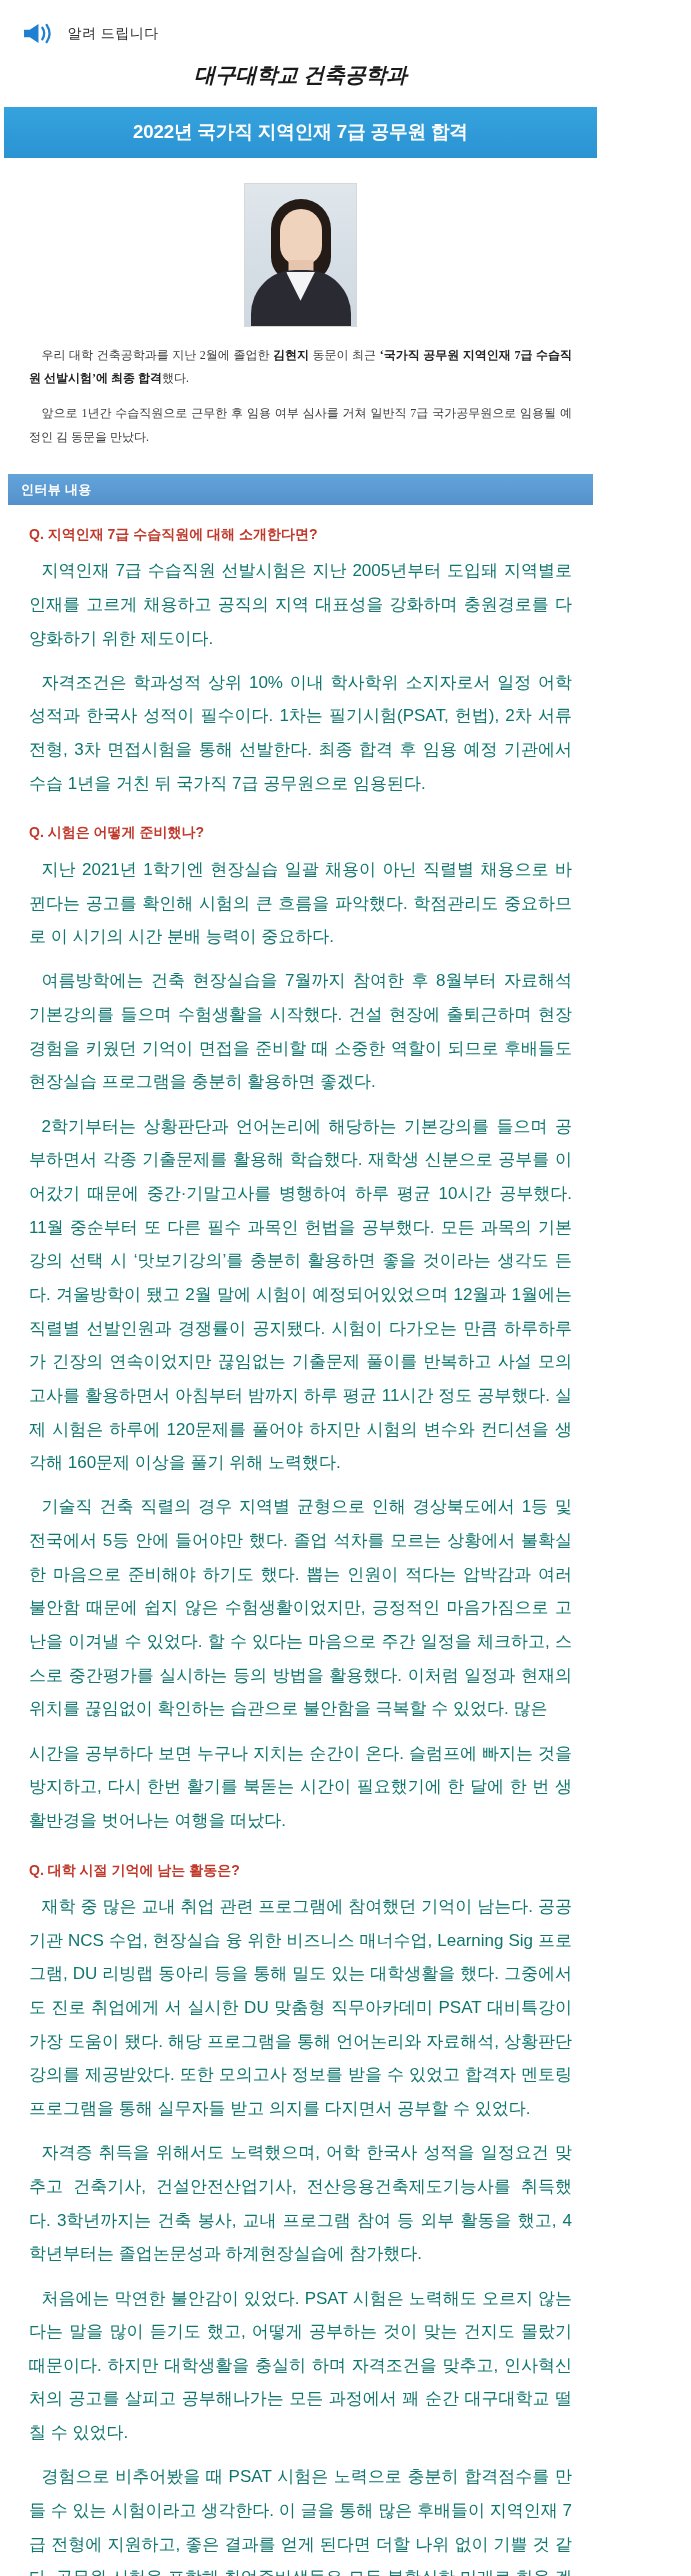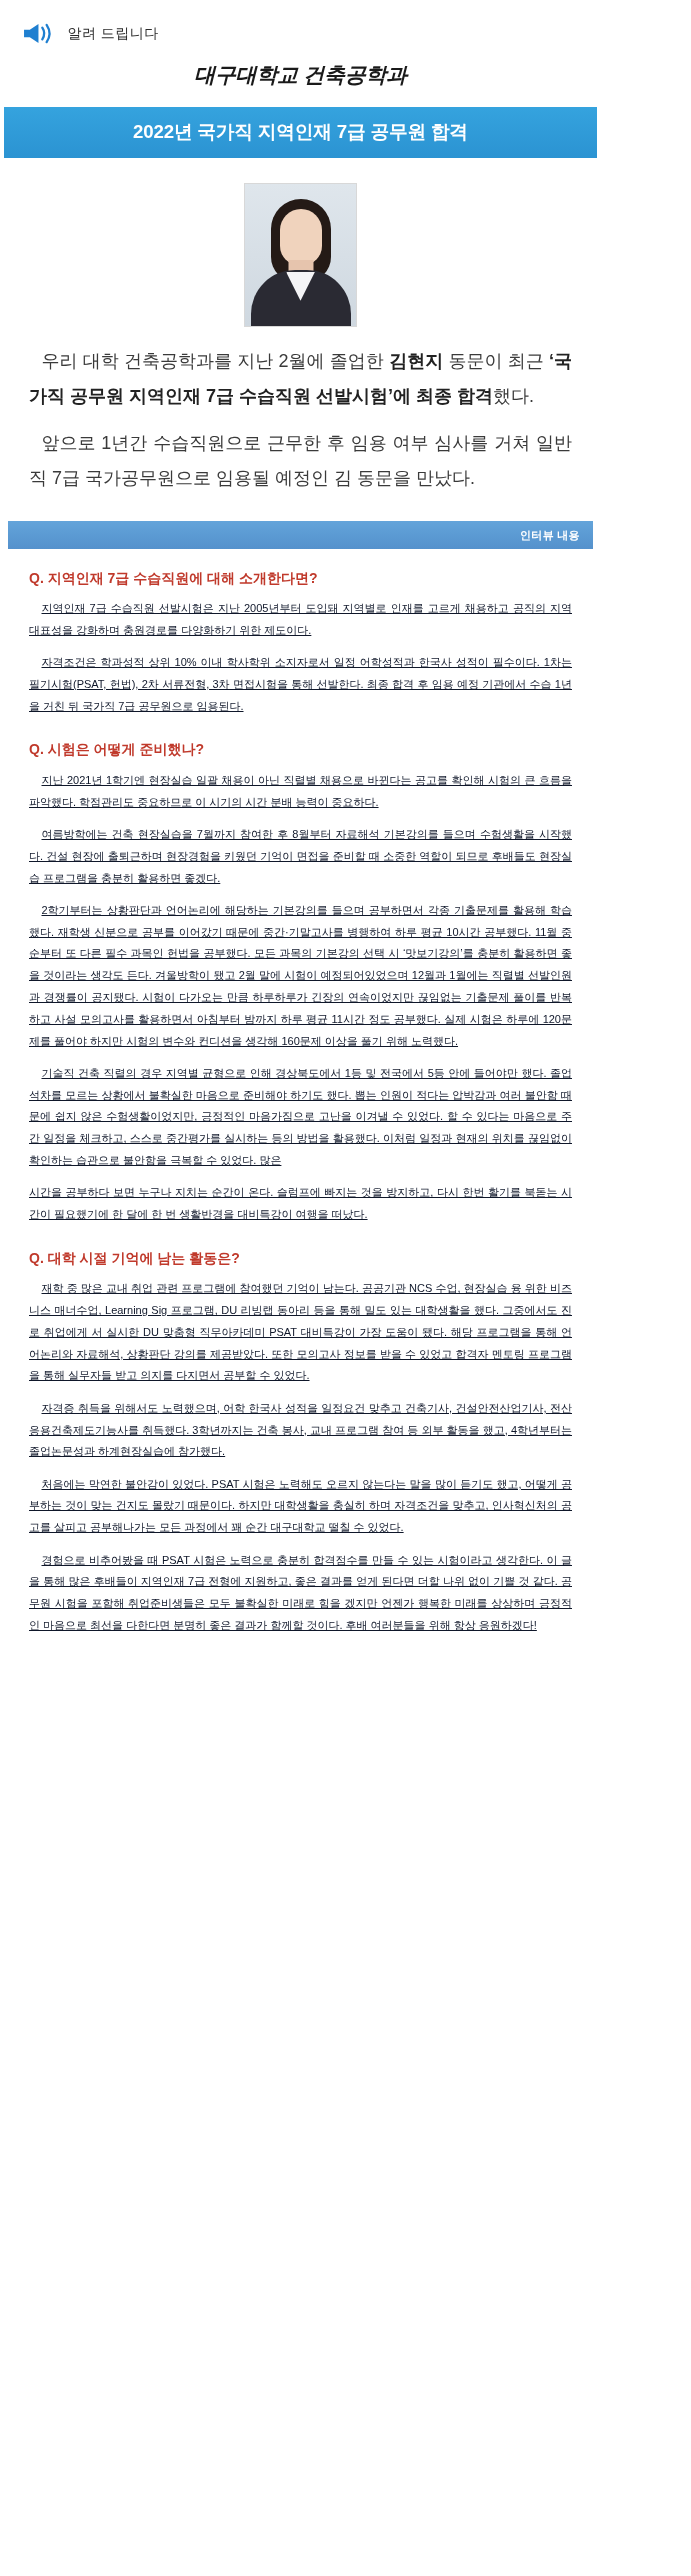--- a/index.html
+++ b/index.html
@@ -127,61 +127,60 @@
     background: #f4f4f6;
     clip-path: polygon(50% 100%, 0 0, 100% 0);
   }
 
   
   .lead {
     padding: 0 29px;
   }
   .lead p {
     margin: 0 0 11.5px 0;
-    font-size: 18px;
+    font-size: 12px;
     line-height: 1.95;
     text-align: justify;
     text-indent: 12.5px;
     color: #3a3a3a;
+    font-family: Liberation Serif, serif;
   }
   .lead b { font-weight: bold; color: #222; }
 
   
   .section-bar {
     margin: 25px 7.7px 17.3px 7.7px;
     background: #5b9bd5;
     background: linear-gradient(180deg,#63a4da 0%,#5491cc 100%);
     color: #ffffff;
-    font-size: 11px;
+    font-size: 13px;
     font-weight: bold;
     padding: 6.7px 13.4px;
     letter-spacing: 0.3px;
-    text-align: right;
   }
 
   
   .qa {
     padding: 0 29px;
   }
   .question {
     color: #c0392b;
     font-size: 14px;
     font-weight: bold;
     margin: 21px 0 7.7px 0;
     line-height: 1.7;
   }
   .question:first-child { margin-top: 3.8px; }
   .answer p {
     margin: 0 0 10.6px 0;
-    font-size: 11px;
+    font-size: 17px;
     line-height: 1.98;
     text-align: justify;
     text-indent: 12.5px;
-    color: #0f172a;
-    text-decoration: underline;
+    color: #0f766e;
   }
   .answer p.noindent { text-indent: 0; }
   .bottom-pad { height: 38px; }
 </style>
 </head>
 <body>
 
 <div class="page">
 
   <div class="announce">
@@ -221,21 +220,21 @@
       <p>지역인재 7급 수습직원 선발시험은 지난 2005년부터 도입돼 지역별로 인재를 고르게 채용하고 공직의 지역 대표성을 강화하며 충원경로를 다양화하기 위한 제도이다.</p>
       <p>자격조건은 학과성적 상위 10% 이내 학사학위 소지자로서 일정 어학성적과 한국사 성적이 필수이다. 1차는 필기시험(PSAT, 헌법), 2차 서류전형, 3차 면접시험을 통해 선발한다. 최종 합격 후 임용 예정 기관에서 수습 1년을 거친 뒤 국가직 7급 공무원으로 임용된다.</p>
     </div>
 
     <div class="question">Q. 시험은 어떻게 준비했나?</div>
     <div class="answer">
       <p>지난 2021년 1학기엔 현장실습 일괄 채용이 아닌 직렬별 채용으로 바뀐다는 공고를 확인해 시험의 큰 흐름을 파악했다. 학점관리도 중요하므로 이 시기의 시간 분배 능력이 중요하다.</p>
       <p>여름방학에는 건축 현장실습을 7월까지 참여한 후 8월부터 자료해석 기본강의를 들으며 수험생활을 시작했다. 건설 현장에 출퇴근하며 현장경험을 키웠던 기억이 면접을 준비할 때 소중한 역할이 되므로 후배들도 현장실습 프로그램을 충분히 활용하면 좋겠다.</p>
       <p>2학기부터는 상황판단과 언어논리에 해당하는 기본강의를 들으며 공부하면서 각종 기출문제를 활용해 학습했다. 재학생 신분으로 공부를 이어갔기 때문에 중간·기말고사를 병행하여 하루 평균 10시간 공부했다. 11월 중순부터 또 다른 필수 과목인 헌법을 공부했다. 모든 과목의 기본강의 선택 시 ‘맛보기강의’를 충분히 활용하면 좋을 것이라는 생각도 든다. 겨울방학이 됐고 2월 말에 시험이 예정되어있었으며 12월과 1월에는 직렬별 선발인원과 경쟁률이 공지됐다. 시험이 다가오는 만큼 하루하루가 긴장의 연속이었지만 끊임없는 기출문제 풀이를 반복하고 사설 모의고사를 활용하면서 아침부터 밤까지 하루 평균 11시간 정도 공부했다. 실제 시험은 하루에 120문제를 풀어야 하지만 시험의 변수와 컨디션을 생각해 160문제 이상을 풀기 위해 노력했다.</p>
       <p>기술직 건축 직렬의 경우 지역별 균형으로 인해 경상북도에서 1등 및 전국에서 5등 안에 들어야만 했다. 졸업 석차를 모르는 상황에서 불확실한 마음으로 준비해야 하기도 했다. 뽑는 인원이 적다는 압박감과 여러 불안함 때문에 쉽지 않은 수험생활이었지만, 긍정적인 마음가짐으로 고난을 이겨낼 수 있었다. 할 수 있다는 마음으로 주간 일정을 체크하고, 스스로 중간평가를 실시하는 등의 방법을 활용했다. 이처럼 일정과 현재의 위치를 끊임없이 확인하는 습관으로 불안함을 극복할 수 있었다. 많은</p>
-      <p class="noindent">시간을 공부하다 보면 누구나 지치는 순간이 온다. 슬럼프에 빠지는 것을 방지하고, 다시 한번 활기를 북돋는 시간이 필요했기에 한 달에 한 번 생활반경을 대비특강이 여행을 떠났다.</p>
+      <p class="noindent">시간을 공부하다 보면 누구나 지치는 순간이 온다. 슬럼프에 빠지는 것을 방지하고, 다시 한번 활기를 북돋는 시간이 필요했기에 한 달에 한 번 생활반경을 벗어나는 여행을 떠났다.</p>
     </div>
 
     <div class="question">Q. 대학 시절 기억에 남는 활동은?</div>
     <div class="answer">
       <p>재학 중 많은 교내 취업 관련 프로그램에 참여했던 기억이 남는다. 공공기관 NCS 수업, 현장실습 융 위한 비즈니스 매너수업, Learning Sig 프로그램, DU 리빙랩 동아리 등을 통해 밀도 있는 대학생활을 했다. 그중에서도 진로 취업에게 서 실시한 DU 맞춤형 직무아카데미 PSAT 대비특강이 가장 도움이 됐다. 해당 프로그램을 통해 언어논리와 자료해석, 상황판단 강의를 제공받았다. 또한 모의고사 정보를 받을 수 있었고 합격자 멘토링 프로그램을 통해 실무자들 받고 의지를 다지면서 공부할 수 있었다.</p>
       <p>자격증 취득을 위해서도 노력했으며, 어학 한국사 성적을 일정요건 맞추고 건축기사, 건설안전산업기사, 전산응용건축제도기능사를 취득했다. 3학년까지는 건축 봉사, 교내 프로그램 참여 등 외부 활동을 했고, 4학년부터는 졸업논문성과 하계현장실습에 참가했다.</p>
     </div>
 
     <div class="answer">
       <p>처음에는 막연한 불안감이 있었다. PSAT 시험은 노력해도 오르지 않는다는 말을 많이 듣기도 했고, 어떻게 공부하는 것이 맞는 건지도 몰랐기 때문이다. 하지만 대학생활을 충실히 하며 자격조건을 맞추고, 인사혁신처의 공고를 살피고 공부해나가는 모든 과정에서 꽤 순간 대구대학교 떨칠 수 있었다.</p>

